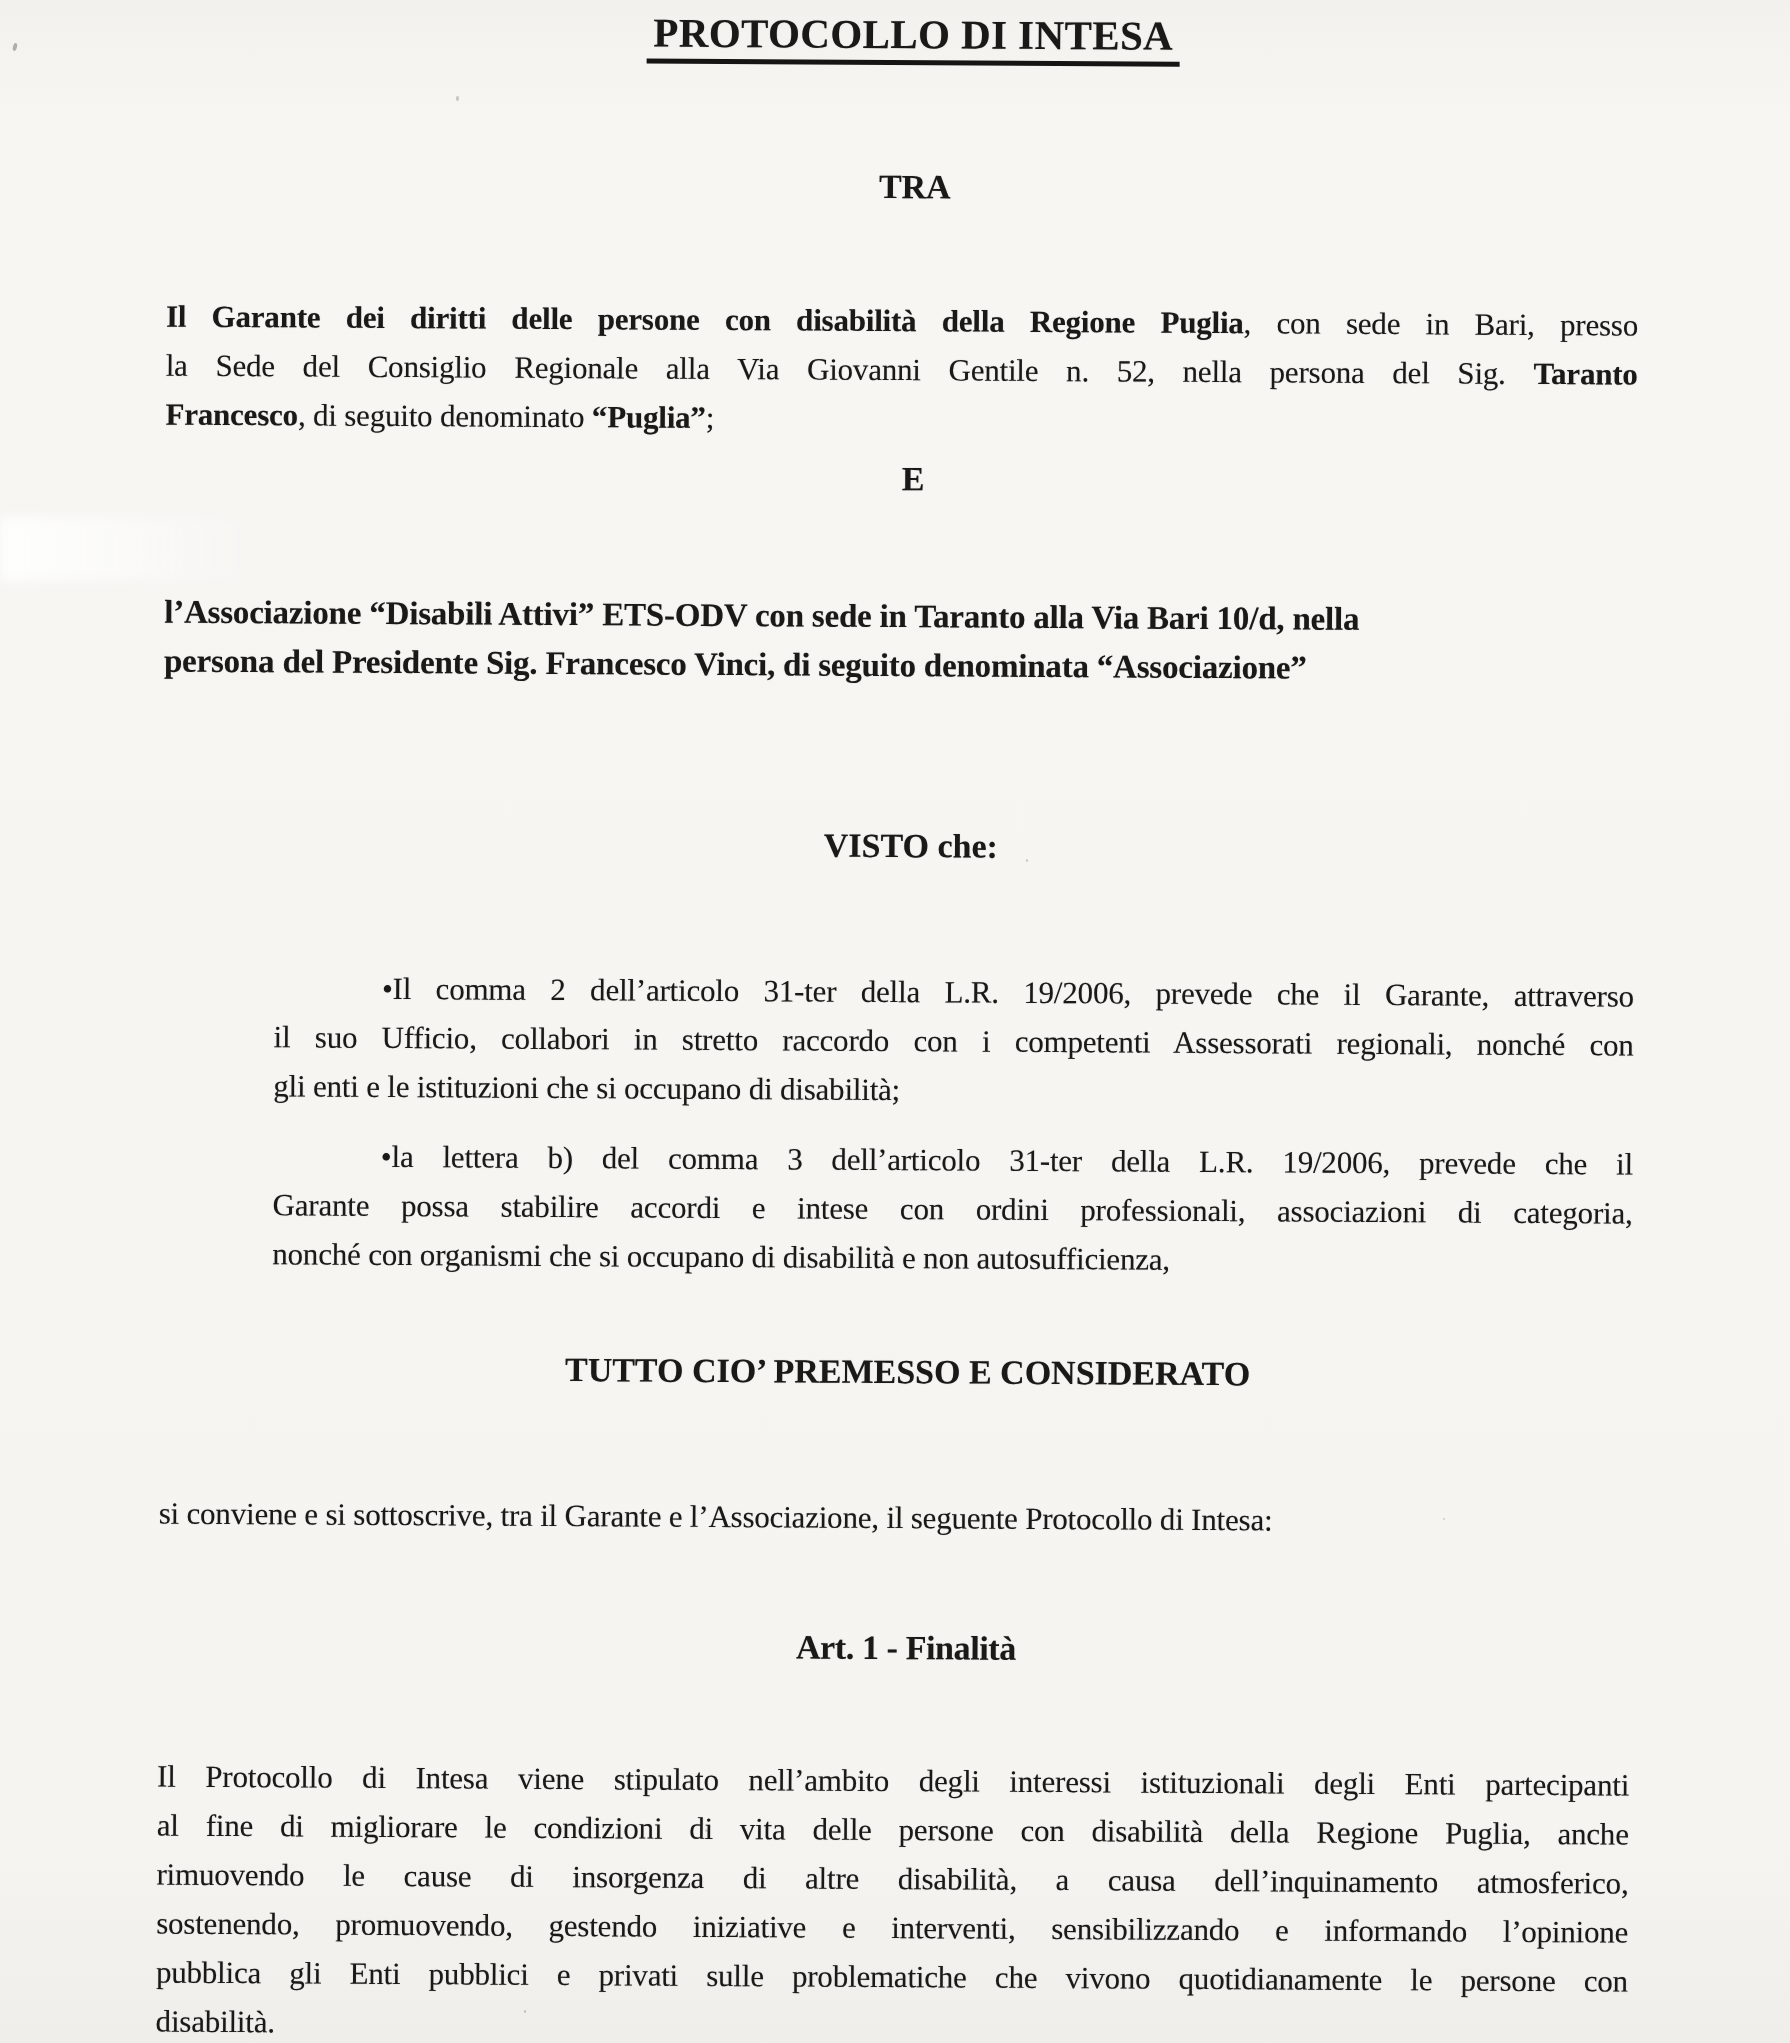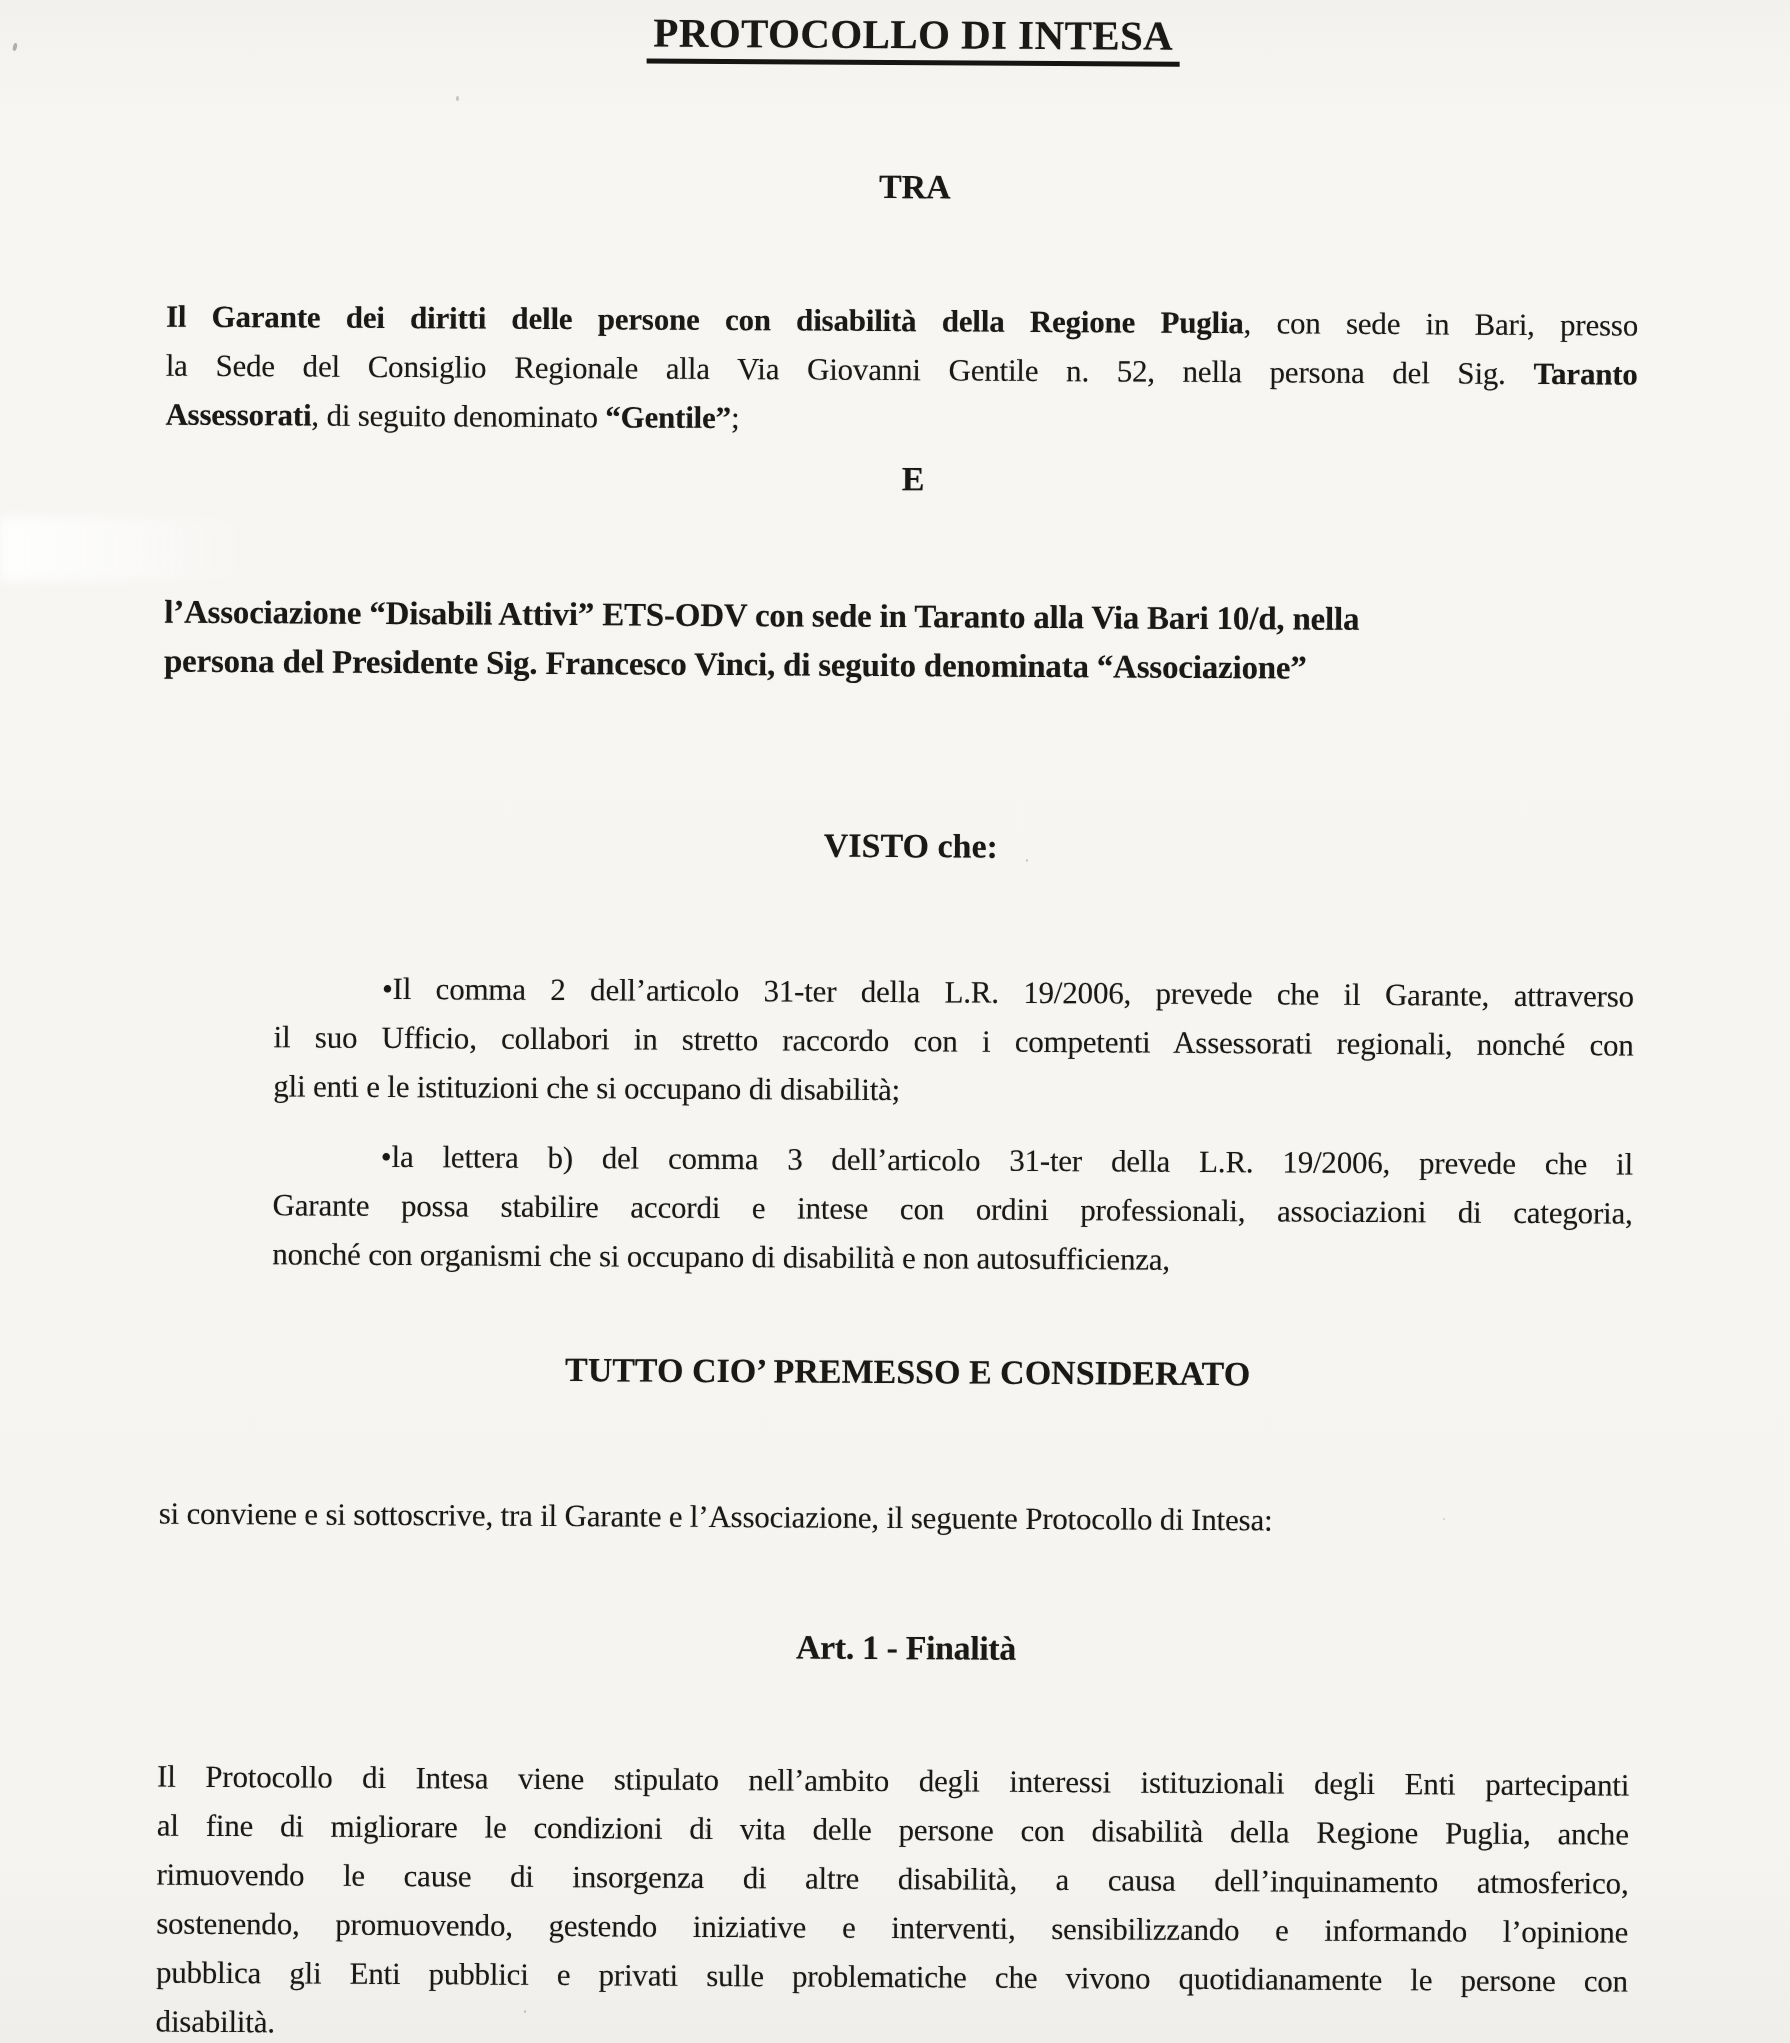--- a/index.html
+++ b/index.html
@@ -117,21 +117,21 @@
 
       <div class="title-row">
         <span class="doc-title">PROTOCOLLO DI INTESA</span>
       </div>
 
       <div class="heading h-tra">TRA</div>
 
       <div class="block p-party1">
         <div class="jl"><span class="bold">Il Garante dei diritti delle persone con disabilità della Regione Puglia</span><span>, con sede in Bari, presso</span></div>
         <div class="jl"><span>la Sede del Consiglio Regionale alla Via Giovanni Gentile n. 52, nella persona del Sig. </span><span class="bold">Taranto</span></div>
-        <div class="ll"><span class="bold">Assessorati</span><span>, di seguito denominato </span><span class="bold">“Gentile”</span><span>;</span></div>
+        <div class="ll"><span class="bold">Francesco</span><span>, di seguito denominato </span><span class="bold">“Puglia”</span><span>;</span></div>
       </div>
 
       <div class="heading h-e">E</div>
 
       <div class="block p-party2">
         <div class="ll">l’Associazione “Disabili Attivi” ETS-ODV con sede in Taranto alla Via Bari 10/d, nella</div>
         <div class="ll">persona del Presidente Sig. Francesco Vinci, di seguito denominata “Associazione”</div>
       </div>
 
       <div class="heading h-visto">VISTO che:</div>

